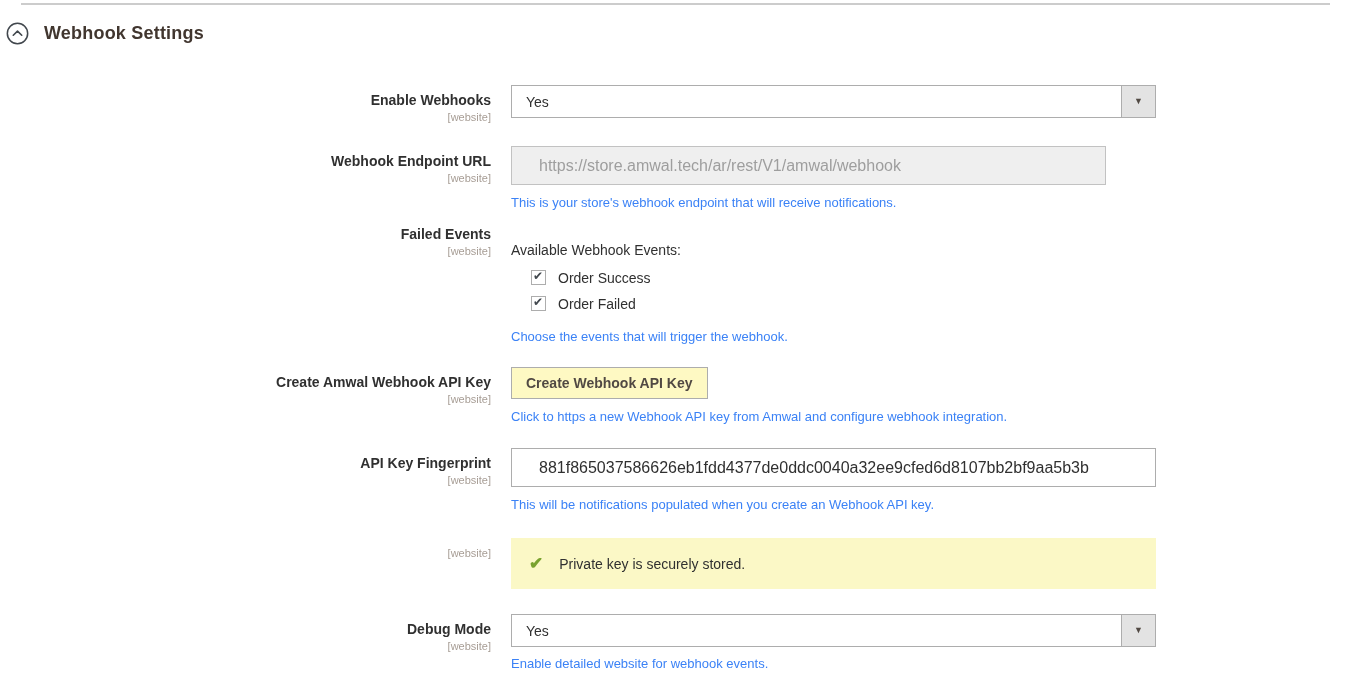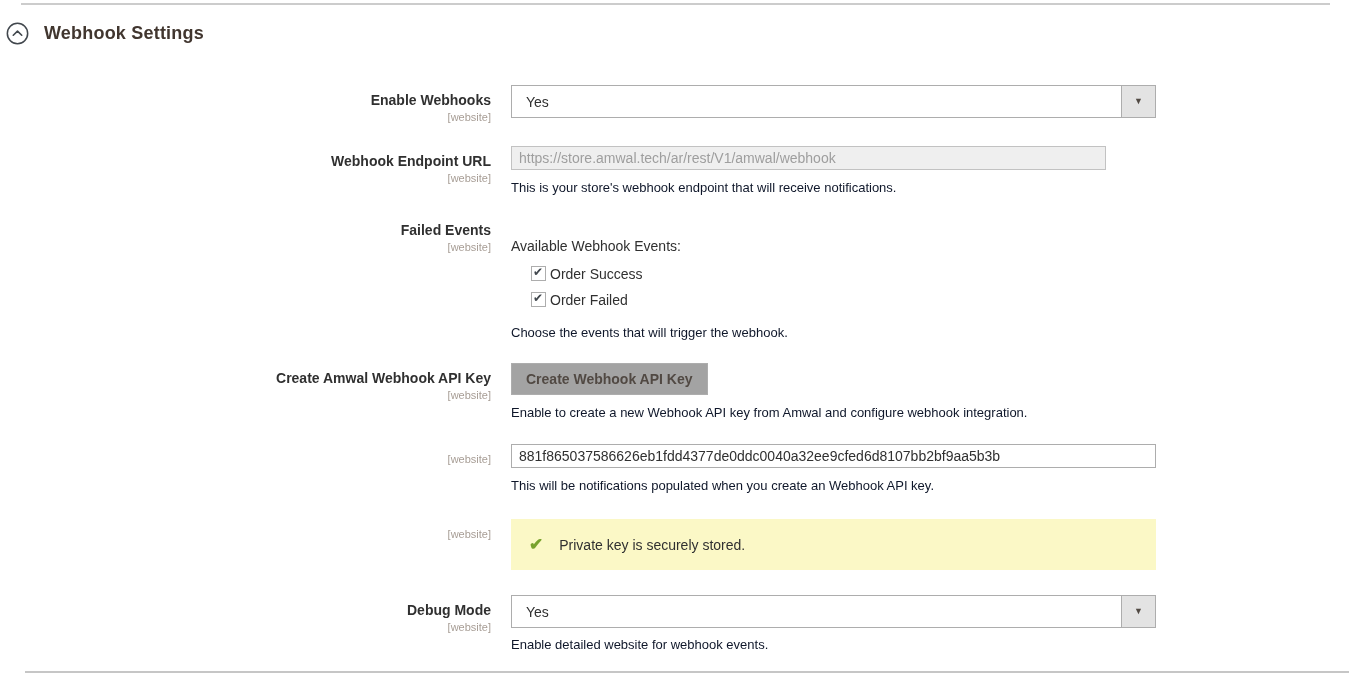--- a/index.html
+++ b/index.html
@@ -27,56 +27,56 @@
     display: flex; align-items: stretch; cursor: pointer;
   }
   .select-value { flex: 1; font-size: 14px; color: #303030; display: flex; align-items: center; padding-left: 14px; }
   .select-arrow-btn {
     width: 34px; background: #e3e3e3; border-left: 1px solid #adadad;
     display: flex; align-items: center; justify-content: center;
   }
   .select-arrow-btn .tri { font-size: 9px; color: #514943; line-height: 1; }
 
   .text-input {
-    width: 645px; height: 24px; border: 1px solid #adadad; background: #fff;
-    font-family: "Liberation Sans", sans-serif; font-size: 14px; color: #303030; padding: 0 7px;
+    width: 645px; height: 39px; border: 1px solid #adadad; background: #fff;
+    font-family: "Liberation Sans", sans-serif; font-size: 16px; color: #303030; padding: 0 27px;
   }
   .text-input.disabled {
     width: 595px; background: #efefef; border-color: #c2c2c2; color: #9e9e9e;
   }
 
-  .note { font-size: 13px; color: #0f172a; margin-top: 9px; line-height: 17px; }
+  .note { font-size: 13px; color: #3b82f6; margin-top: 9px; line-height: 17px; }
 
   .group-label { font-size: 14px; color: #303030; margin-top: 15px; line-height: 18px; }
-  .checkbox-row { display: flex; align-items: center; gap: 4px; margin-top: 8px; height: 21px; padding-left: 20px; }
+  .checkbox-row { display: flex; align-items: center; gap: 12px; margin-top: 8px; height: 21px; padding-left: 20px; }
   .checkbox-row + .checkbox-row { margin-top: 5px; }
   input[type="checkbox"] {
     appearance: none; -webkit-appearance: none; width: 15px; height: 15px;
     border: 1px solid #adadad; background: #fff; position: relative; cursor: pointer; flex: none;
   }
   input[type="checkbox"]:checked::after {
     content: "\2714"; position: absolute; left: 1px; top: -2px;
     font-size: 12px; color: #41474d;
   }
   .checkbox-label { font-size: 14px; color: #303030; }
 
   .secondary-button {
-    display: inline-block; height: 32px; padding: 0 14px; background: #a3a3a3;
+    display: inline-block; height: 32px; padding: 0 14px; background: #fef9c3;
     border: 1px solid #adadad; color: #514943; font-family: "Liberation Sans", sans-serif;
     font-size: 14px; font-weight: 700; cursor: pointer; line-height: 30px;
   }
 
   .message-box {
     width: 645px; height: 51px; background: #fbf8c6; display: flex; align-items: center; padding-left: 18px;
   }
   .message-check { color: #79a22e; font-size: 17px; font-weight: 700; margin-right: 16px; }
   .message-text { font-size: 14px; color: #303030; }
 
   .mb-r1 { margin-bottom: 22px; }
-  .mb-r2 { margin-bottom: 26px; }
+  .mb-r2 { margin-bottom: 15px; }
   .mb-r3 { margin-bottom: 22px; }
   .mb-r4 { margin-bottom: 23px; }
   .mb-r5 { margin-bottom: 25px; }
   .mb-r6 { margin-bottom: 25px; }
   .note-gap { margin-top: 14px; }
 </style>
 </head>
 <body>
 
 <div class="top-rule"></div>
@@ -138,26 +138,27 @@
     </div>
   </div>
 
   <div class="field-row mb-r4">
     <div class="label-col">
       <span class="field-label">Create Amwal Webhook API Key</span>
       <span class="scope">[website]</span>
     </div>
     <div class="field-col">
       <button class="secondary-button">Create Webhook API Key</button>
-      <div class="note">Enable to create a new Webhook API key from Amwal and configure webhook integration.</div>
+      <div class="note">Click to https a new Webhook API key from Amwal and configure webhook integration.</div>
     </div>
   </div>
 
   <div class="field-row mb-r5">
     <div class="label-col">
+      <span class="field-label">API Key Fingerprint</span>
       <span class="scope">[website]</span>
     </div>
     <div class="field-col">
       <input type="text" class="text-input" value="881f865037586626eb1fdd4377de0ddc0040a32ee9cfed6d8107bb2bf9aa5b3b" style="">
       <div class="note">This will be notifications populated when you create an Webhook API key.</div>
     </div>
   </div>
 
   <div class="field-row mb-r6">
     <div class="label-col">

